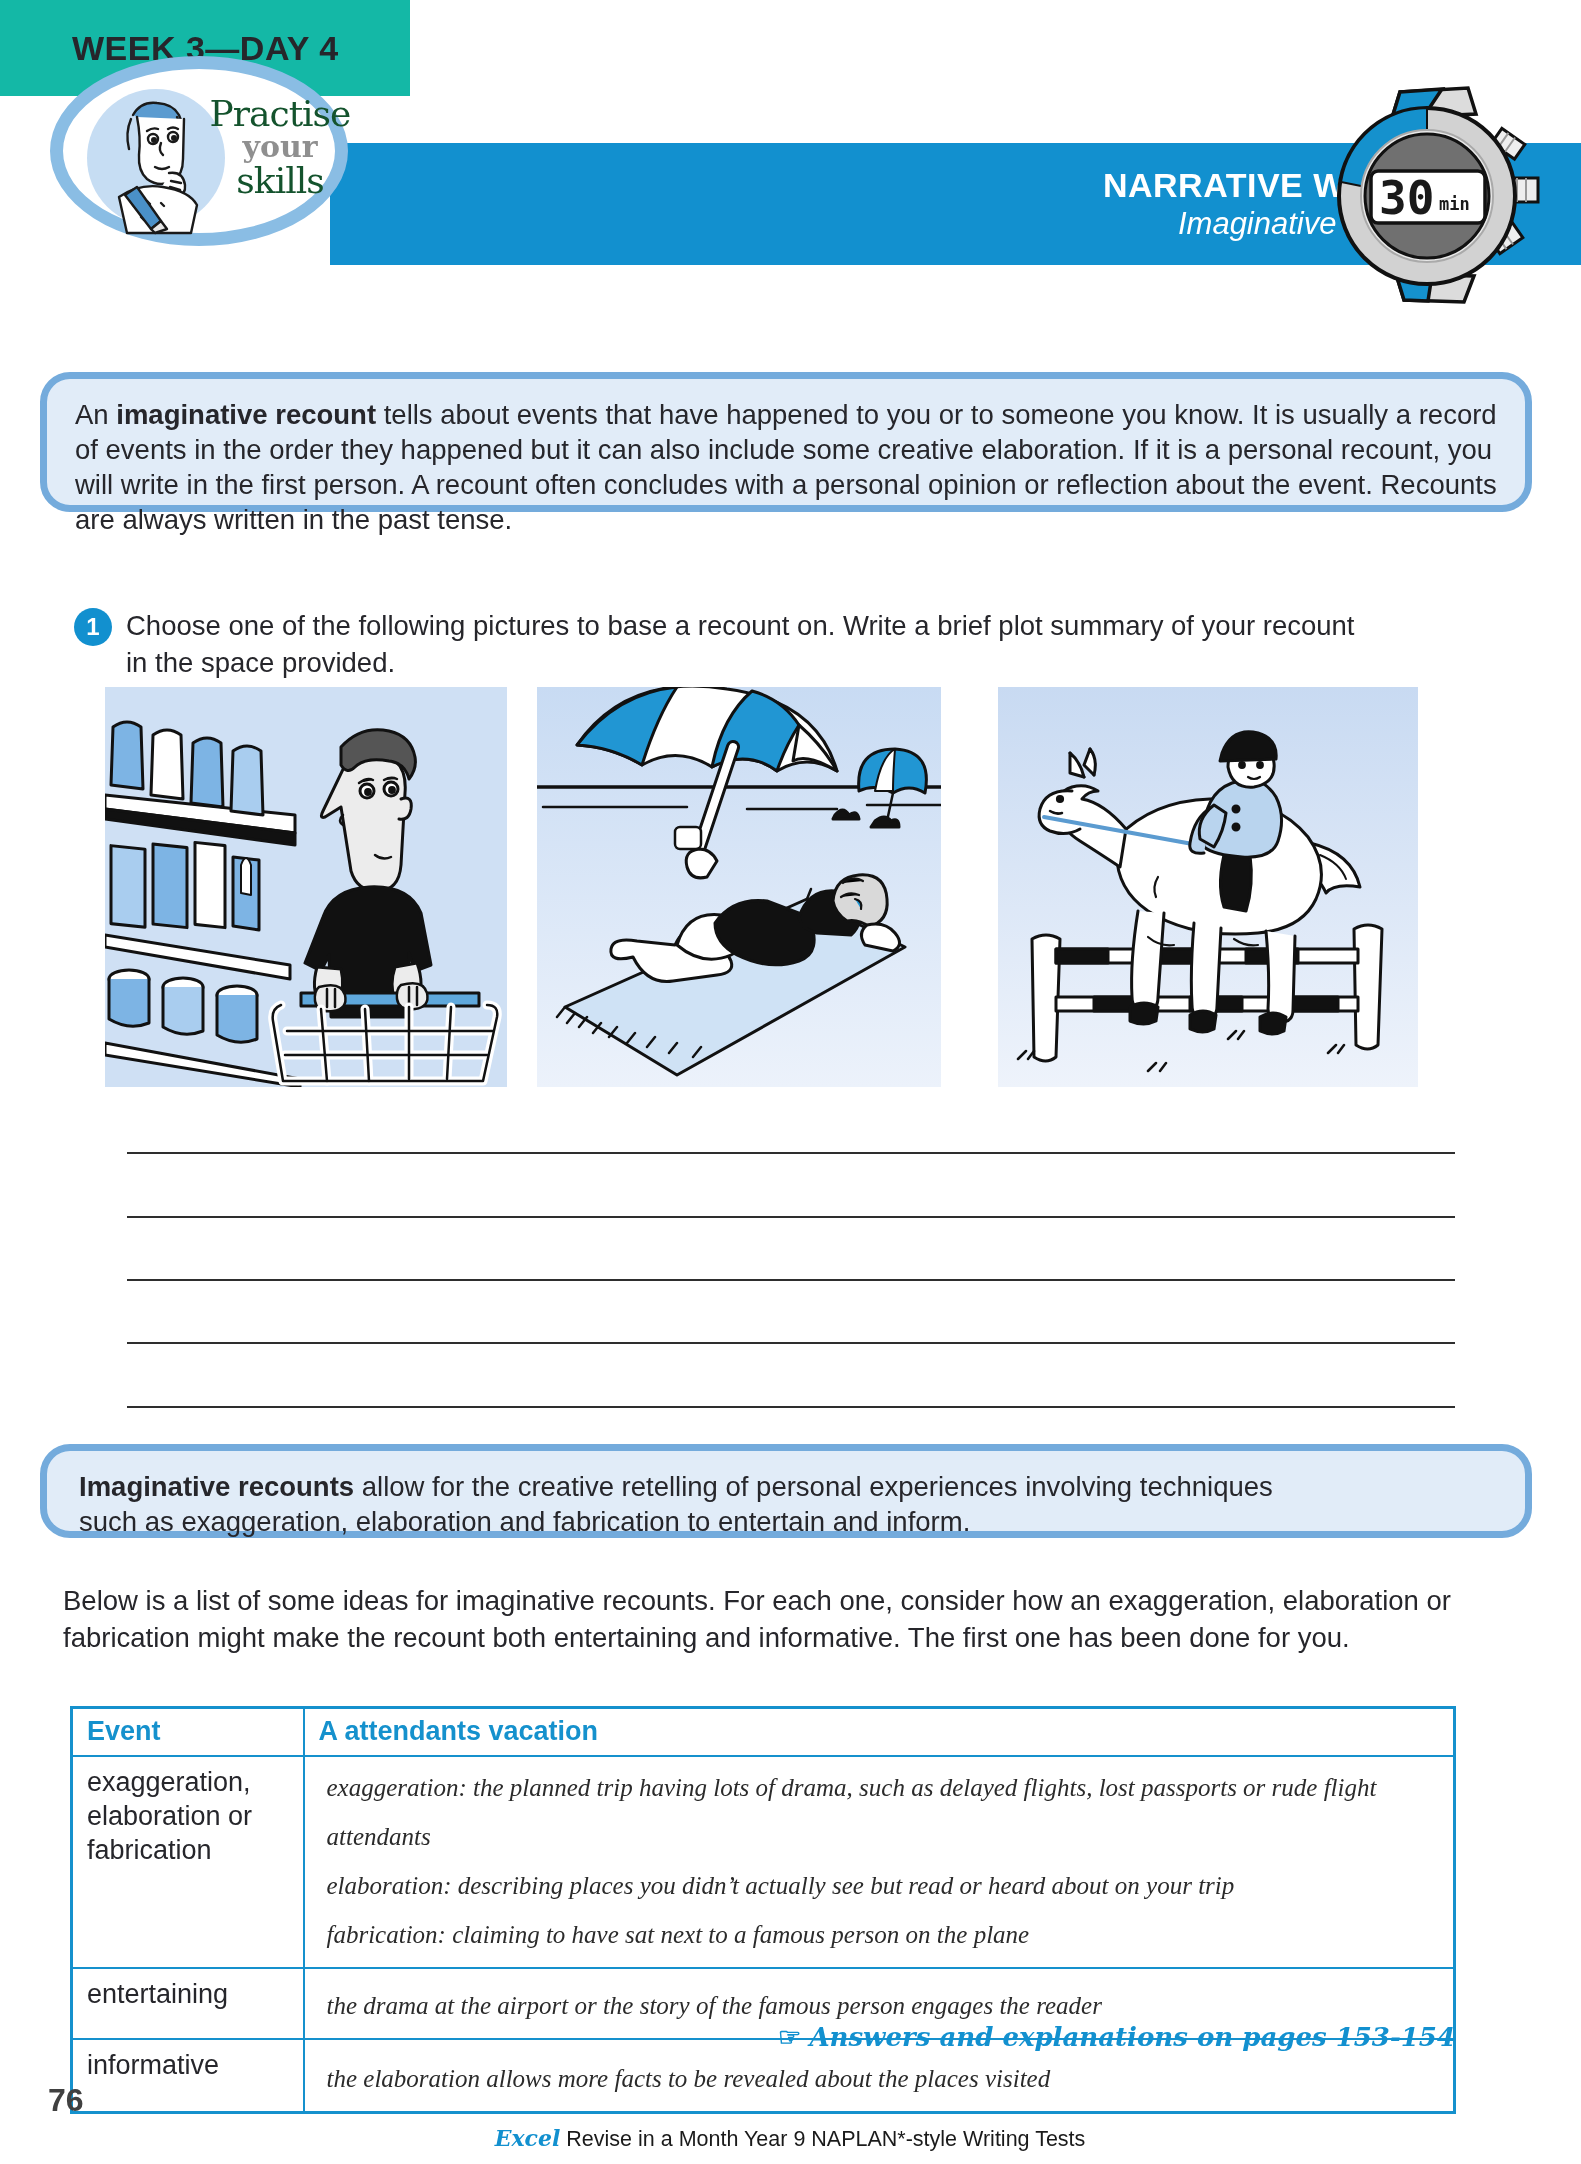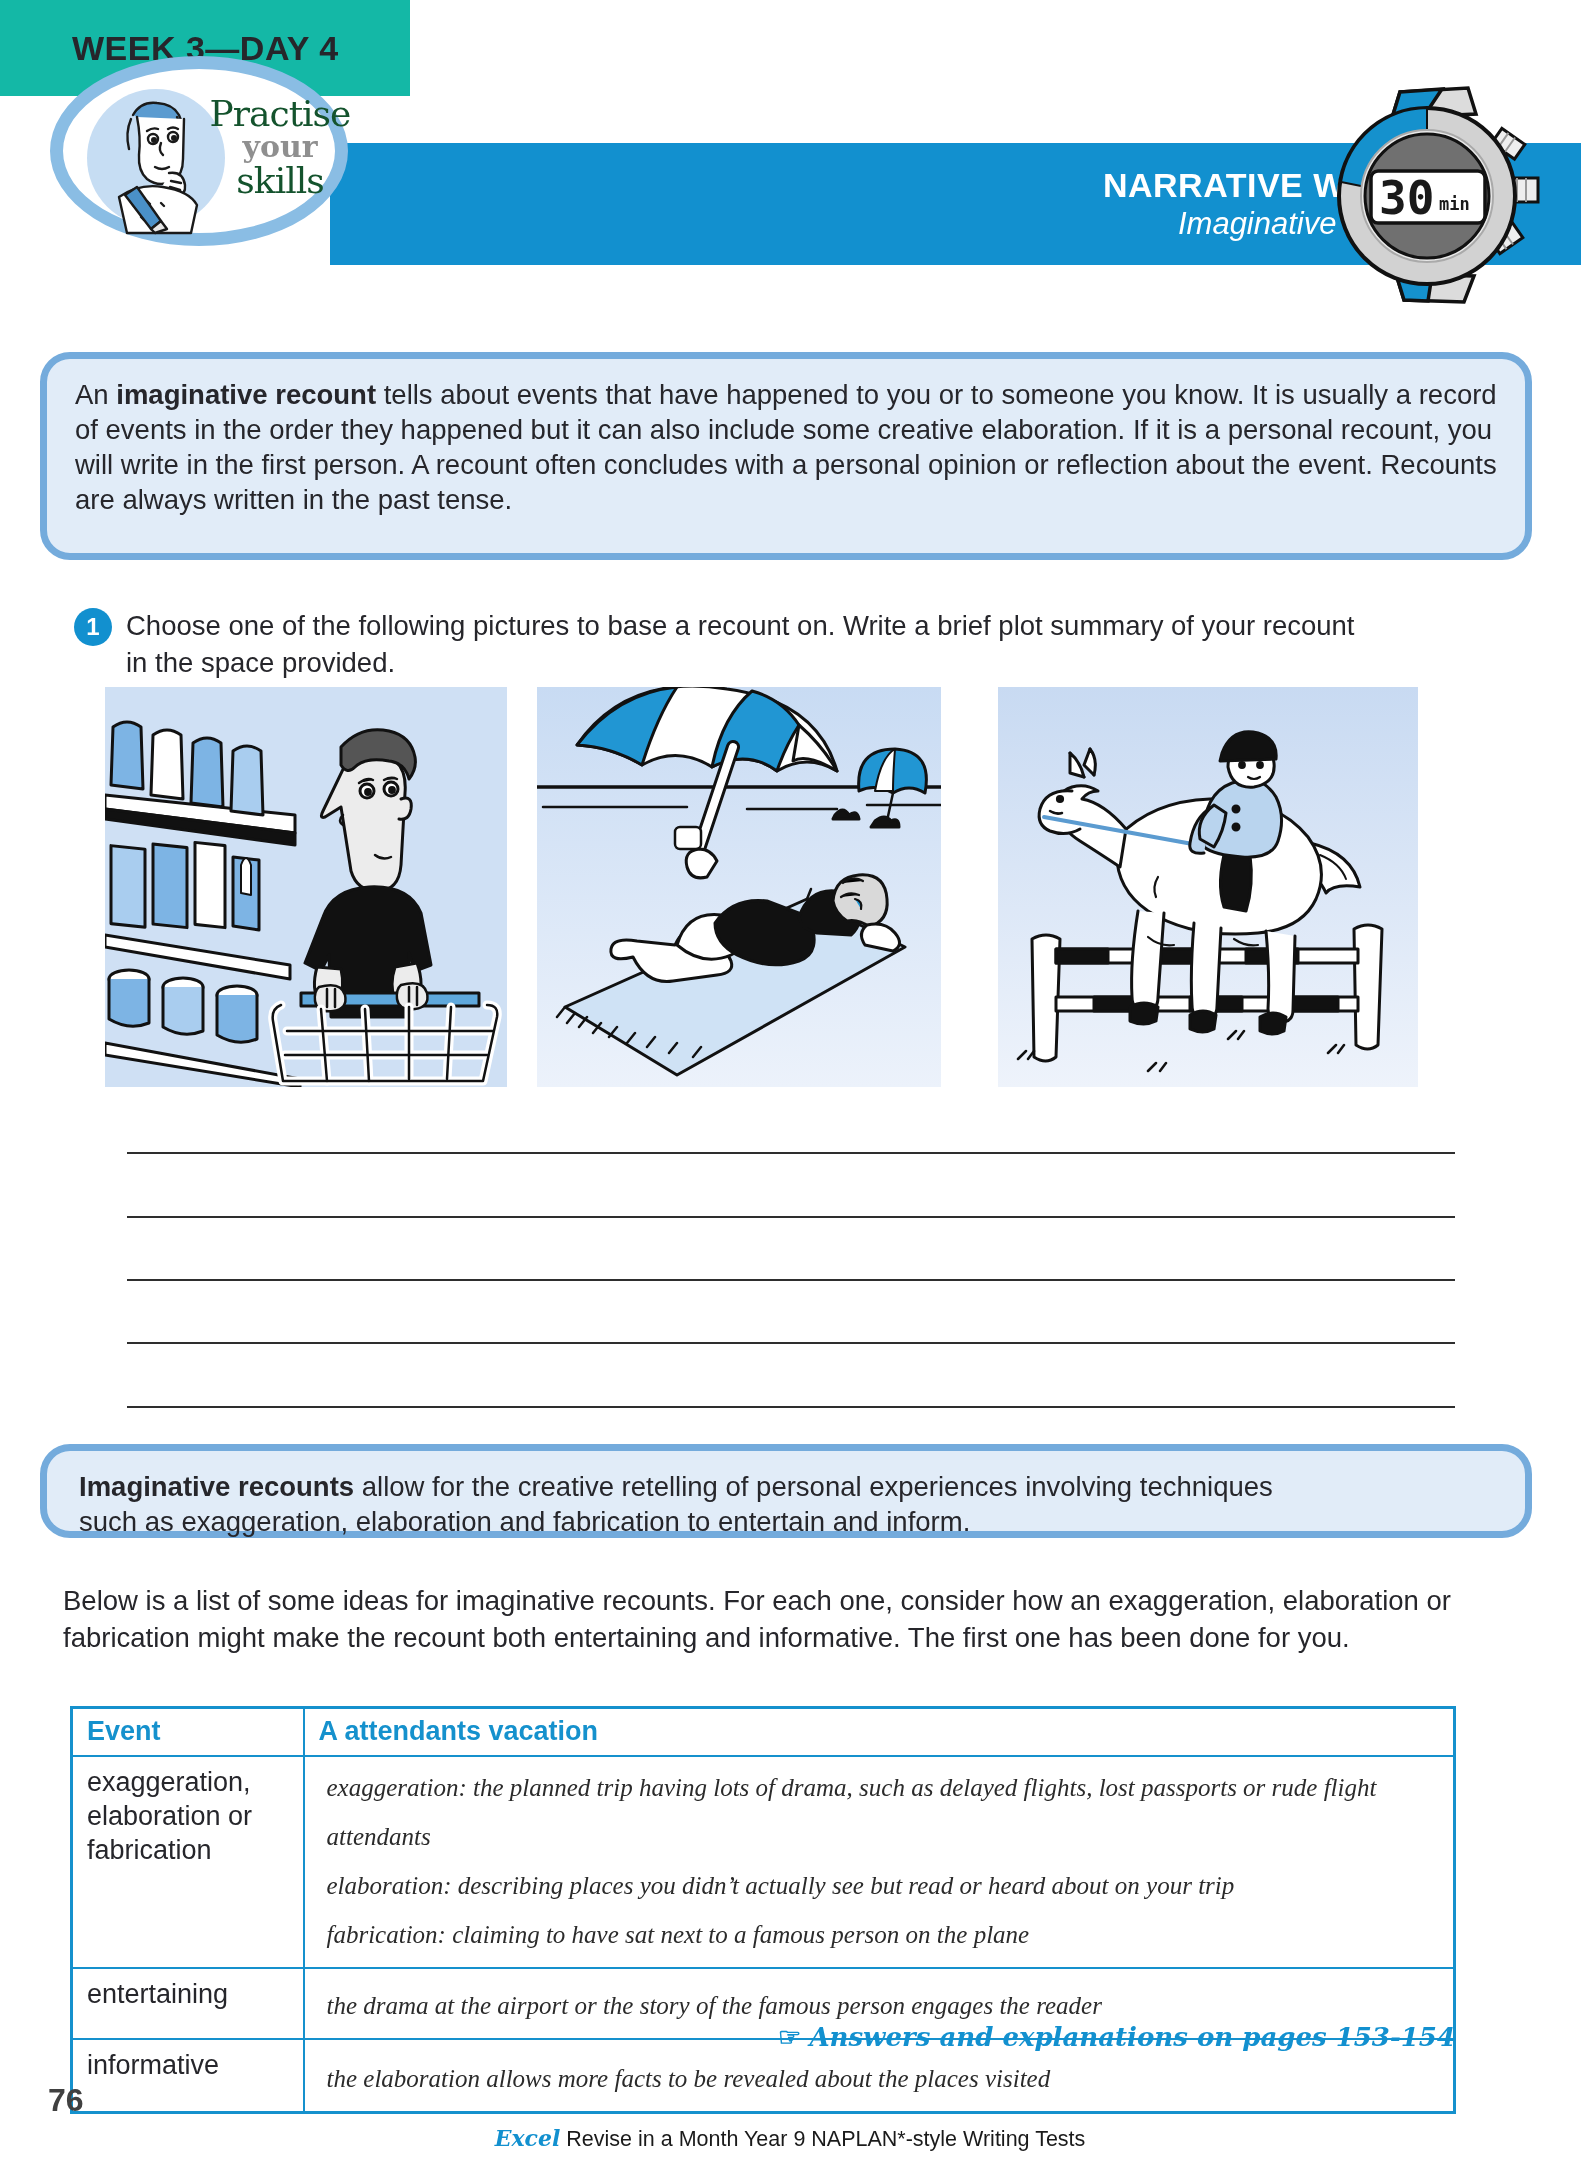--- a/index.html
+++ b/index.html
@@ -28,21 +28,21 @@
     font-family:"DejaVu Serif", serif; }
   .logo-text .l1, .logo-text .l3 { font-size:36px; font-weight:400; color:#14532d; line-height:37px; letter-spacing:-1px; }
   .logo-text .l2 { font-size:30px; font-weight:700; color:#8f8f8f; line-height:30px; }
 
   .watch { position:absolute; left:1332px; top:86px; z-index:4; }
 
   
   .blue-box { position:absolute; left:40px; width:1492px; background:#e1ecf8;
     border:7px solid #74abdc; border-radius:30px; padding:18px 28px; }
   .blue-box p { font-size:27.5px; line-height:35px; color:#26262b; }
-  #intro-box { top:352px; height:208px; }
+  #intro-box { top:372px; height:140px; }
   #tip-box { top:1444px; height:94px; padding:18px 32px; }
   #tip-box p { max-width:1230px; }
 
   
   .q-number { position:absolute; left:74px; top:608px; width:38px; height:38px;
     background:#1290cf; border-radius:50%; color:#fff; font-size:24px; font-weight:bold;
     display:flex; align-items:center; justify-content:center; }
   .q-text { position:absolute; left:126px; top:607px; width:1250px; font-size:27.5px; line-height:37px; }
 
   

